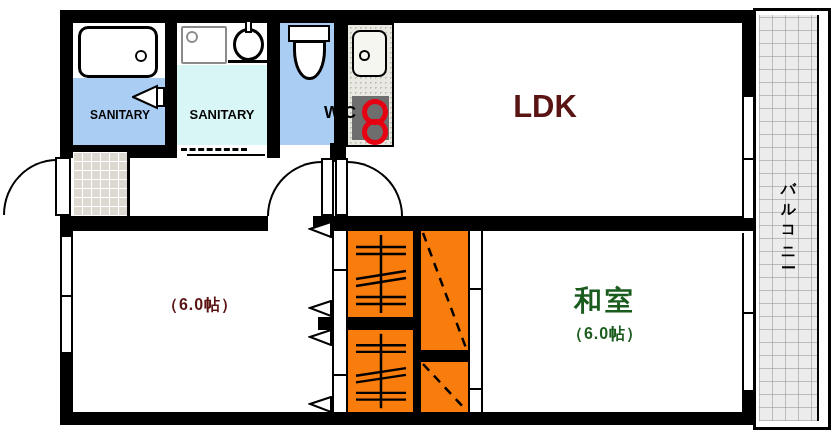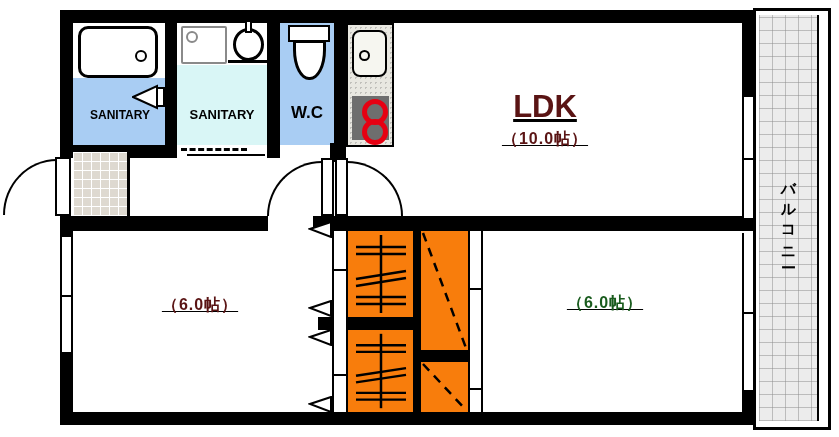--- a/index.html
+++ b/index.html
@@ -53,21 +53,21 @@
   .closet svg{display:block;width:100%;height:100%;}
   
   .balcony{left:753px;top:8px;width:78px;height:422px;background:#fff;border:3px solid #000;}
   .balcony-floor{position:absolute;left:3px;top:4px;width:58px;height:406px;background:var(--balcony-gray,#ececec);
       border-right:2px solid #000;
       background-image:repeating-linear-gradient(0deg,rgba(140,140,140,.5) 0 1px,transparent 1px 13px),
                        repeating-linear-gradient(90deg,rgba(140,140,140,.5) 0 1px,transparent 1px 13px);
       display:flex;align-items:center;justify-content:center;}
   .balcony-label{writing-mode:vertical-rl;font-size:15px;font-weight:bold;letter-spacing:5px;color:#000;}
   
-  .rlabel{position:absolute;text-align:center;line-height:1.1;text-decoration:underline;}
+  .rlabel{position:absolute;text-align:center;line-height:1.1;}
   .rname-red{color:var(--room-label-red,#5a1414);font-weight:bold;}
   .rname-green{color:var(--room-label-green,#1a5c1e);font-weight:bold;}
   .small-label{position:absolute;text-align:center;font-weight:bold;color:#000;}
   .chev{position:absolute;}
 </style>
 </head>
 <body>
 
 <div class="plan">
 
@@ -197,25 +197,25 @@
   </div>
 
   <div class="abs balcony">
     <div class="balcony-floor">
       <div class="balcony-label">バルコニー</div>
     </div>
   </div>
 
   <div class="rlabel" style="left:445px;top:90px;width:200px;">
     <div class="rname-red" style="font-size:31px;">LDK</div>
-    <div class="rname-red" style="font-size:16px;margin-top:6px;letter-spacing:1px;">（10.0帖）</div>
   </div>
   <div class="rlabel" style="left:100px;top:288px;width:200px;">
     <div class="rname-red" style="font-size:16px;margin-top:8px;letter-spacing:1px;">（6.0帖）</div>
   </div>
   <div class="rlabel" style="left:505px;top:286px;width:200px;">
+    <div class="rname-green" style="font-size:28px;letter-spacing:3px;">和室</div>
     <div class="rname-green" style="font-size:16px;margin-top:8px;letter-spacing:1px;">（6.0帖）</div>
   </div>
   <div class="small-label" style="left:74px;top:108px;width:92px;font-size:12px;">SANITARY</div>
   <div class="small-label" style="left:177px;top:107px;width:90px;font-size:13px;">SANITARY</div>
-  <div class="small-label" style="left:280px;top:103px;width:54px;font-size:17px;">W.C</div>
+  <div class="small-label" style="left:280px;top:103px;width:54px;font-size:17px;padding-left:33px;">W.C</div>
 
 </div>
 
 </body></html>

